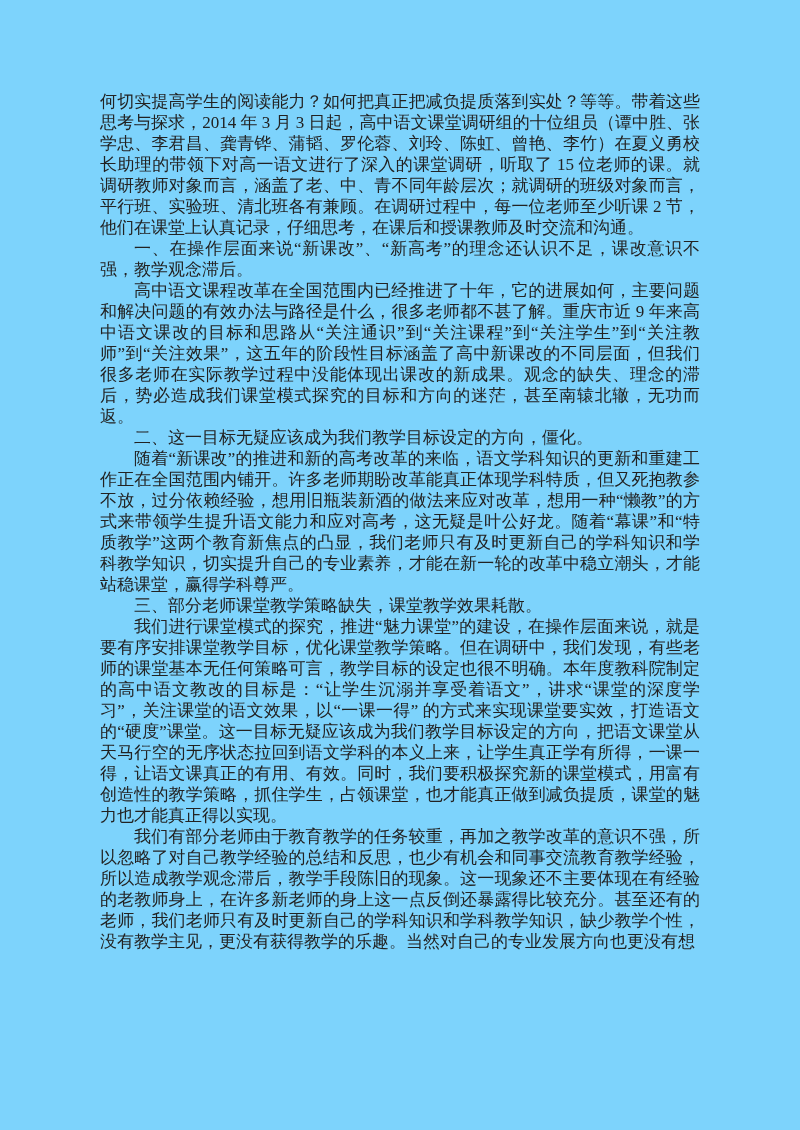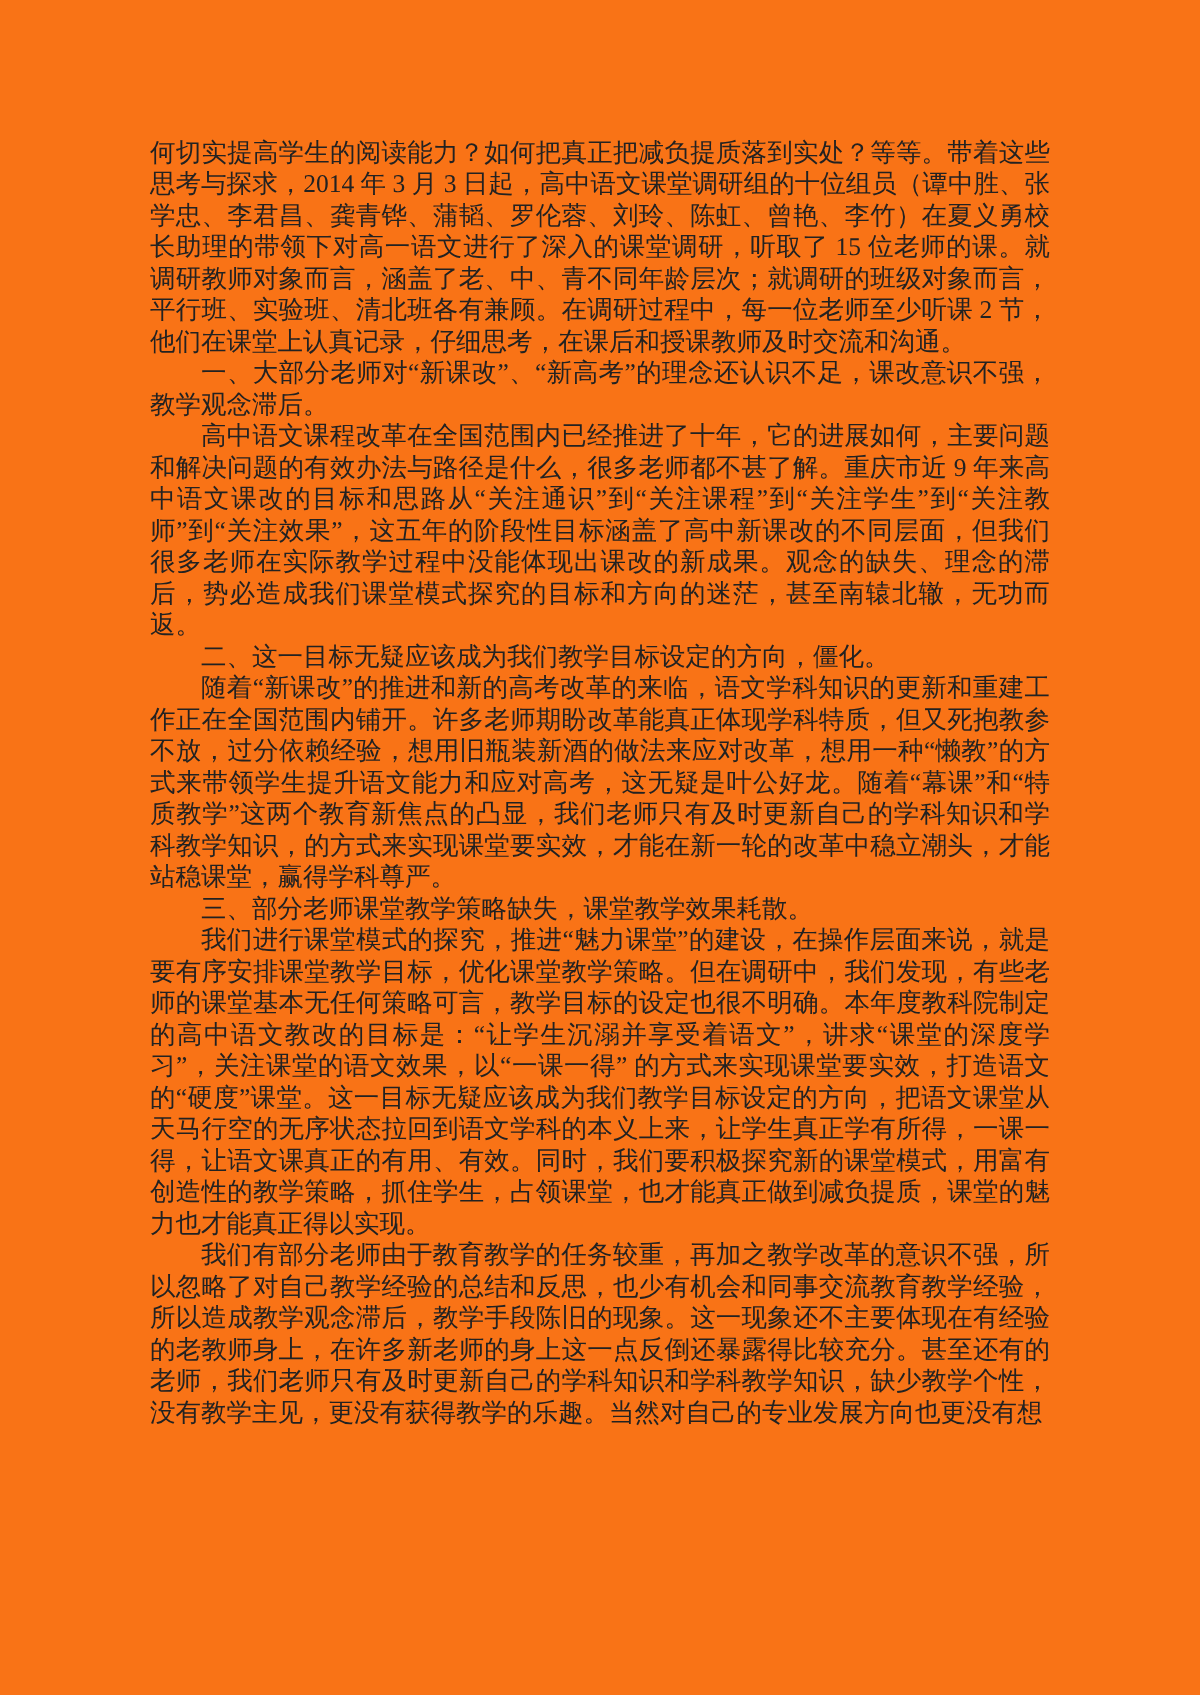--- a/index.html
+++ b/index.html
@@ -4,21 +4,21 @@
 <style>
   html, body {
     margin: 0;
     padding: 0;
     background: #ffffff;
   }
   .page {
     position: relative;
     width: 800px;
     height: 1130px;
-    background: #f97316;
+    background: #7dd3fc;
     overflow: hidden;
     box-sizing: border-box;
     padding: 91px 100px 0 100px;
   }
   .doc {
     width: 600px;
   }
   .doc p {
     margin: 0;
     padding: 0;
@@ -33,21 +33,21 @@
   .doc p.indent {
     text-indent: 2em;
   }
 </style>
 </head>
 <body>
 
 <div class="page">
   <div class="doc">
     <p class="para">何切实提高学生的阅读能力？如何把真正把减负提质落到实处？等等。带着这些思考与探求，2014 年 3 月 3 日起，高中语文课堂调研组的十位组员（谭中胜、张学忠、李君昌、龚青铧、蒲韬、罗伦蓉、刘玲、陈虹、曾艳、李竹）在夏义勇校长助理的带领下对高一语文进行了深入的课堂调研，听取了 15 位老师的课。就调研教师对象而言，涵盖了老、中、青不同年龄层次；就调研的班级对象而言，平行班、实验班、清北班各有兼顾。在调研过程中，每一位老师至少听课 2 节，他们在课堂上认真记录，仔细思考，在课后和授课教师及时交流和沟通。</p>
-    <p class="para indent">一、大部分老师对“新课改”、“新高考”的理念还认识不足，课改意识不强，教学观念滞后。</p>
+    <p class="para indent">一、在操作层面来说“新课改”、“新高考”的理念还认识不足，课改意识不强，教学观念滞后。</p>
     <p class="para indent">高中语文课程改革在全国范围内已经推进了十年，它的进展如何，主要问题和解决问题的有效办法与路径是什么，很多老师都不甚了解。重庆市近 9 年来高中语文课改的目标和思路从“关注通识”到“关注课程”到“关注学生”到“关注教师”到“关注效果”，这五年的阶段性目标涵盖了高中新课改的不同层面，但我们很多老师在实际教学过程中没能体现出课改的新成果。观念的缺失、理念的滞后，势必造成我们课堂模式探究的目标和方向的迷茫，甚至南辕北辙，无功而返。</p>
     <p class="para indent">二、这一目标无疑应该成为我们教学目标设定的方向，僵化。</p>
-    <p class="para indent">随着“新课改”的推进和新的高考改革的来临，语文学科知识的更新和重建工作正在全国范围内铺开。许多老师期盼改革能真正体现学科特质，但又死抱教参不放，过分依赖经验，想用旧瓶装新酒的做法来应对改革，想用一种“懒教”的方式来带领学生提升语文能力和应对高考，这无疑是叶公好龙。随着“幕课”和“特质教学”这两个教育新焦点的凸显，我们老师只有及时更新自己的学科知识和学科教学知识，的方式来实现课堂要实效，才能在新一轮的改革中稳立潮头，才能站稳课堂，赢得学科尊严。</p>
+    <p class="para indent">随着“新课改”的推进和新的高考改革的来临，语文学科知识的更新和重建工作正在全国范围内铺开。许多老师期盼改革能真正体现学科特质，但又死抱教参不放，过分依赖经验，想用旧瓶装新酒的做法来应对改革，想用一种“懒教”的方式来带领学生提升语文能力和应对高考，这无疑是叶公好龙。随着“幕课”和“特质教学”这两个教育新焦点的凸显，我们老师只有及时更新自己的学科知识和学科教学知识，切实提升自己的专业素养，才能在新一轮的改革中稳立潮头，才能站稳课堂，赢得学科尊严。</p>
     <p class="para indent">三、部分老师课堂教学策略缺失，课堂教学效果耗散。</p>
     <p class="para indent">我们进行课堂模式的探究，推进“魅力课堂”的建设，在操作层面来说，就是要有序安排课堂教学目标，优化课堂教学策略。但在调研中，我们发现，有些老师的课堂基本无任何策略可言，教学目标的设定也很不明确。本年度教科院制定的高中语文教改的目标是：“让学生沉溺并享受着语文”，讲求“课堂的深度学习”，关注课堂的语文效果，以“一课一得” 的方式来实现课堂要实效，打造语文的“硬度”课堂。这一目标无疑应该成为我们教学目标设定的方向，把语文课堂从天马行空的无序状态拉回到语文学科的本义上来，让学生真正学有所得，一课一得，让语文课真正的有用、有效。同时，我们要积极探究新的课堂模式，用富有创造性的教学策略，抓住学生，占领课堂，也才能真正做到减负提质，课堂的魅力也才能真正得以实现。</p>
     <p class="para indent">我们有部分老师由于教育教学的任务较重，再加之教学改革的意识不强，所以忽略了对自己教学经验的总结和反思，也少有机会和同事交流教育教学经验，所以造成教学观念滞后，教学手段陈旧的现象。这一现象还不主要体现在有经验的老教师身上，在许多新老师的身上这一点反倒还暴露得比较充分。甚至还有的老师，我们老师只有及时更新自己的学科知识和学科教学知识，缺少教学个性，没有教学主见，更没有获得教学的乐趣。当然对自己的专业发展方向也更没有想</p>
   </div>
 </div>
 
 </body></html>

